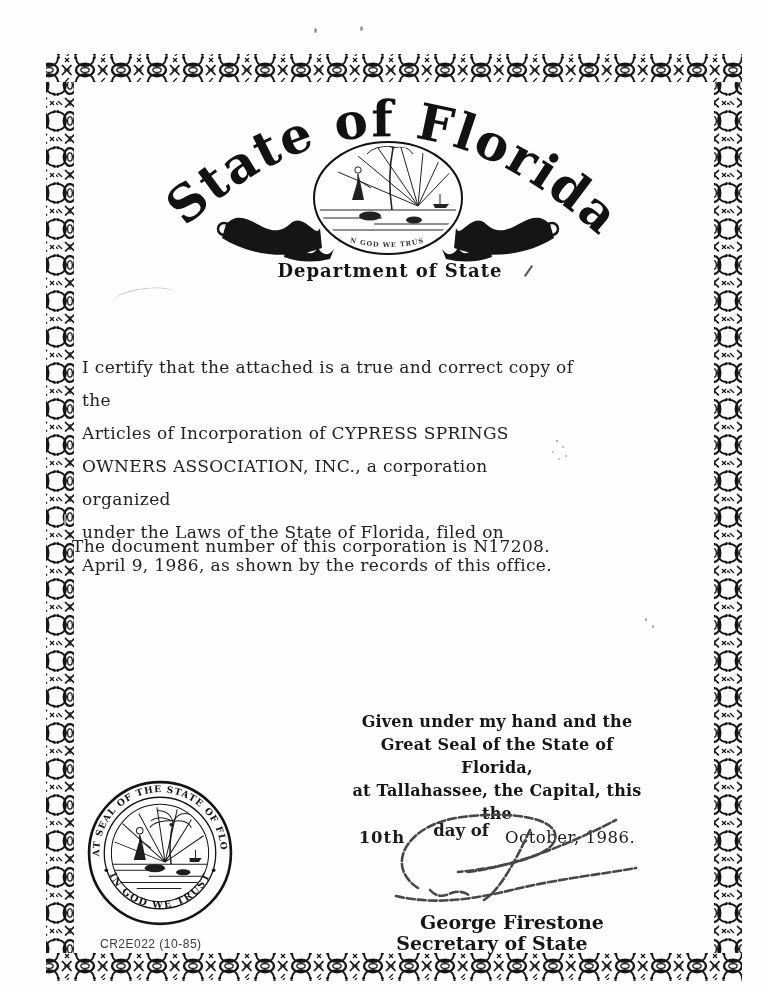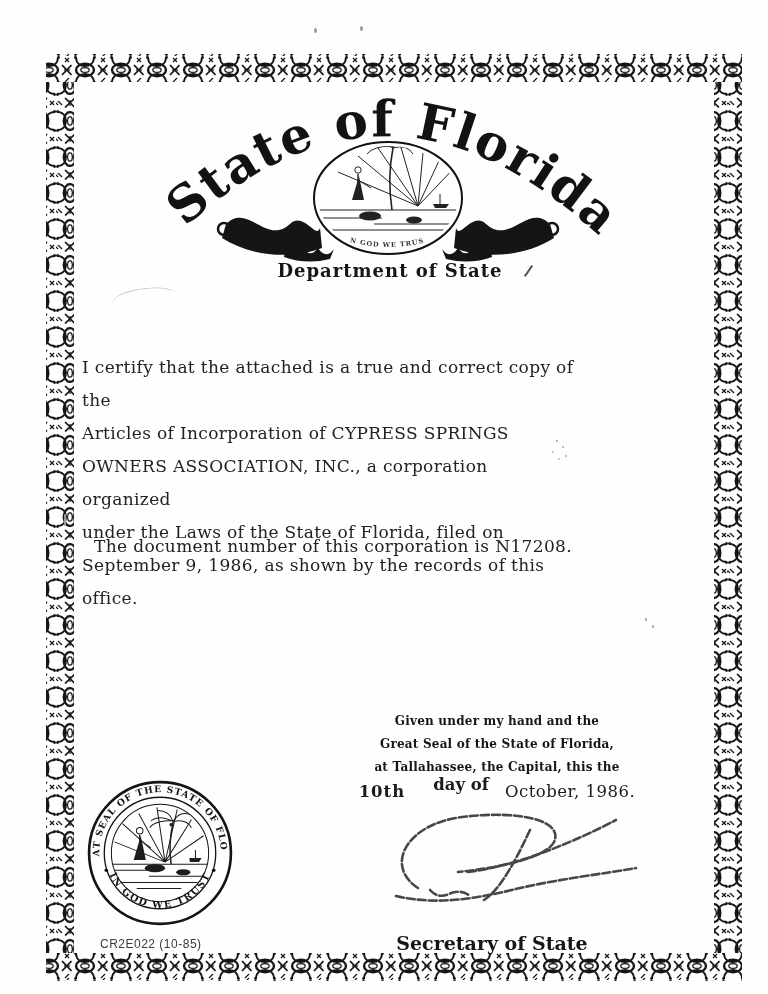--- a/index.html
+++ b/index.html
@@ -6,25 +6,25 @@
   .page{position:relative;width:768px;height:994px;background:#fefefe;overflow:hidden;
         font-family:"DejaVu Serif", serif;color:#1b1b1b;}
   .abs{position:absolute;}
 
   
   .dept{left:234px;top:260px;width:312px;text-align:center;font-size:18px;font-weight:700;
         letter-spacing:1px;color:#161616;}
   
   .bodyblock{left:82px;top:351px;width:500px;font-size:17px;line-height:33px;
              letter-spacing:0.35px;color:#222;}
-  .docnum{left:94px;top:536px;width:500px;font-size:17px;letter-spacing:0.35px;color:#222;}
+  .docnum{left:72px;top:536px;width:500px;font-size:17px;letter-spacing:0.35px;color:#222;}
 
   
   .attest{left:352px;top:710px;width:290px;text-align:center;}
-  .attest .bl{font-weight:700;font-size:12px;line-height:23px;letter-spacing:0.2px;color:#161616;}
+  .attest .bl{font-weight:700;font-size:16px;line-height:23px;letter-spacing:0.2px;color:#161616;}
   .dayrow{margin-top:3px;display:flex;justify-content:center;align-items:flex-end;font-size:16.5px;}
   .dayrow .day{letter-spacing:1px;font-weight:bold;}
   .dayrow .dayof{font-weight:700;position:relative;top:-7px;margin:0 16px 0 28px;}
   .dayrow .date{letter-spacing:0.5px;}
 
   
   .signame{left:392px;top:912px;width:240px;text-align:center;font-weight:700;font-size:19px;color:#161616;line-height:21px;}
   .sigtitle{left:372px;top:933px;width:240px;text-align:center;font-weight:700;font-size:19px;color:#161616;line-height:21px;}
 
   .formnum{left:100px;top:937px;font-family:"Liberation Sans", sans-serif;font-size:12px;
@@ -115,21 +115,21 @@
     </text>
   </svg>
 
   <div class="abs dept">Department of State</div>
 
   <div class="abs bodyblock">
     <div>I certify that the attached is a true and correct copy of the</div>
     <div>Articles of Incorporation of CYPRESS SPRINGS</div>
     <div>OWNERS ASSOCIATION, INC., a corporation organized</div>
     <div>under the Laws of the State of Florida, filed on</div>
-    <div>September 9, 1986, as shown by the records of this office.</div>
+    <div>April 9, 1986, as shown by the records of this office.</div>
   </div>
   <div class="abs docnum">The document number of this corporation is N17208.</div>
 
   <div class="abs attest">
     <div class="bl">Given under my hand and the</div>
     <div class="bl">Great Seal of the State of Florida,</div>
     <div class="bl">at Tallahassee, the Capital, this the</div>
     <div class="dayrow">
       <span class="day">10th</span>
       <span class="dayof">day of</span>
@@ -139,20 +139,21 @@
 
   <svg class="abs" style="left:378px;top:808px" width="300" height="108" viewBox="0 0 300 108">
     <g stroke="#474747" stroke-width="2.6" fill="none" stroke-linecap="round" stroke-dasharray="8 3">
       <path d="M40,80 C6,58 28,16 84,9 C140,2 186,12 176,34 C168,50 120,60 80,64"></path>
       <path d="M90,64 C140,58 200,32 238,12"></path>
       <path d="M152,22 C138,52 122,82 106,92"></path>
       <path d="M18,88 C60,98 102,90 142,80 C182,71 224,66 258,60"></path>
       <path d="M52,82 q8,9 19,4 q10,-5 20,1"></path>
     </g>
   </svg>
+  <div class="abs signame">George Firestone</div>
   <div class="abs sigtitle">Secretary of State</div>
 
   <svg class="abs" style="left:84px;top:777px" width="152" height="152" viewBox="0 0 150 150">
     <defs>
       <path id="sealTop" d="M 15,75 A 60,60 0 1 1 135,75"></path>
       <path id="sealBot" d="M 26,98 A 54,54 0 0 0 124,98"></path>
       <clipPath id="sealClip">
           <circle cx="75" cy="75" r="48"></circle>
         </clipPath>
     </defs>

